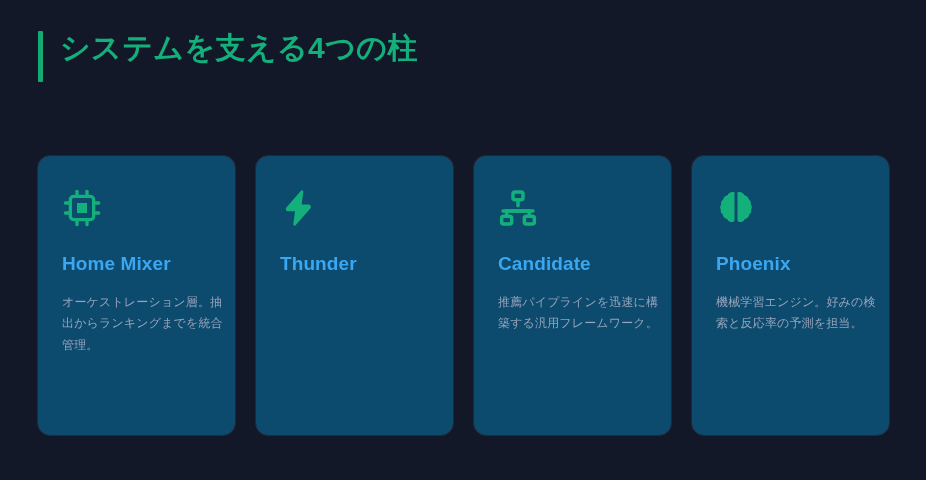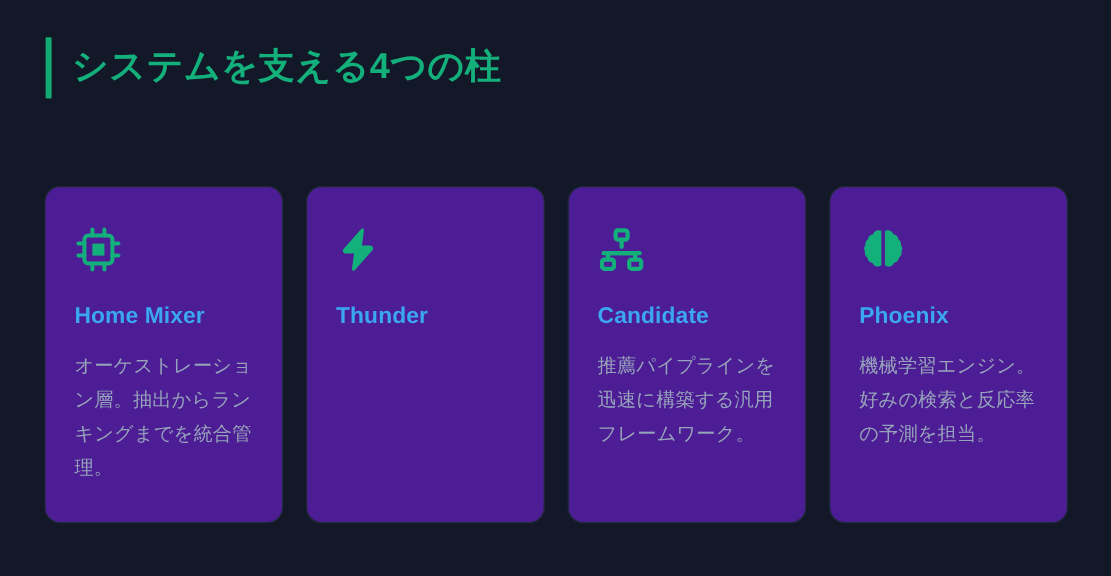--- a/index.html
+++ b/index.html
@@ -22,21 +22,20 @@
     height: 480px;
     box-sizing: border-box;
   }
 
   
   .header {
     position: absolute;
     left: 38px;
     top: 31px;
     display: flex;
-    align-items: center;
     gap: 17px;
   }
   .accent-bar {
     width: 5px;
     height: 51px;
     background: #14ab72;
     border-radius: 1px;
     flex: 0 0 auto;
   }
   .page-title {
@@ -56,21 +55,21 @@
     top: 155px;
     width: 853px;
     height: 281px;
     display: grid;
     grid-template-columns: repeat(4, 1fr);
     gap: 19px;
   }
 
   .card {
     position: relative;
-    background: #4c1d95;
+    background: #0c4a6e;
     border: 1px solid #212939;
     border-radius: 13px;
     box-sizing: border-box;
     padding: 32px 12px 24px 24px;
     overflow: hidden;
   }
 
   .card-icon {
     width: 40px;
     height: 40px;
@@ -87,21 +86,21 @@
   .card-title {
     font-size: 19px;
     font-weight: 700;
     color: #3ba7f0;
     letter-spacing: 0.1px;
     line-height: 1.2;
     margin: 0 0 16px 0;
   }
 
   .card-desc {
-    font-size: 16px;
+    font-size: 12px;
     font-weight: 400;
     color: #97a3ba;
     line-height: 1.78;
     letter-spacing: 0.15px;
     margin: 0;
   }
 </style>
 </head>
 <body>
 

